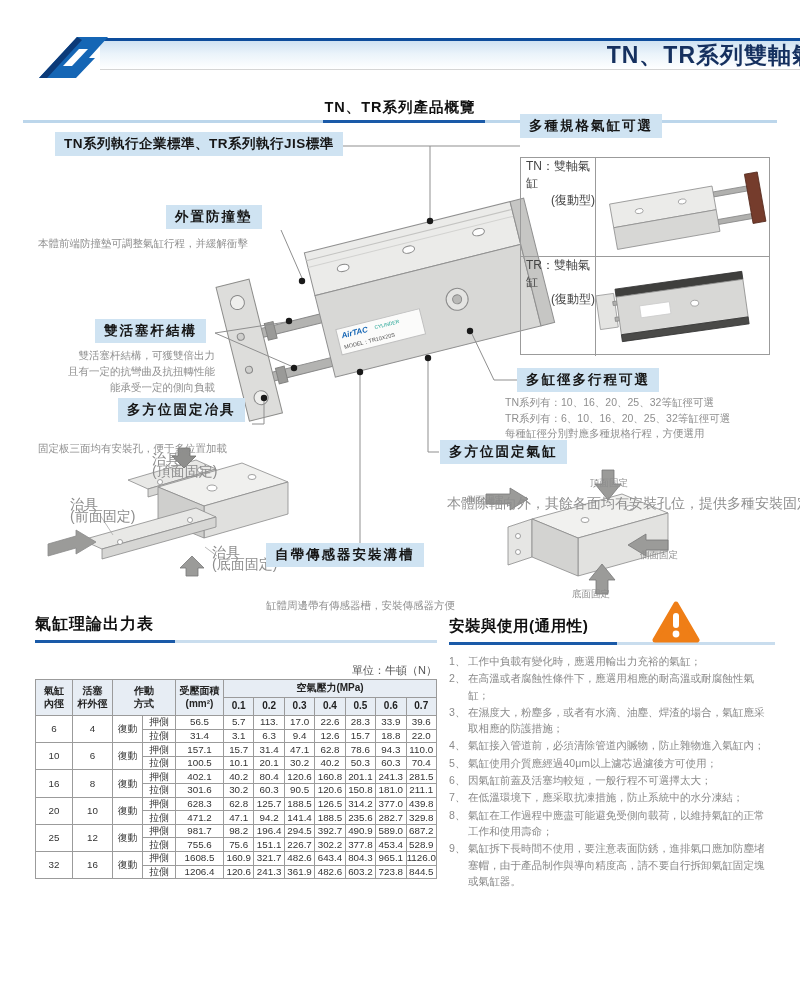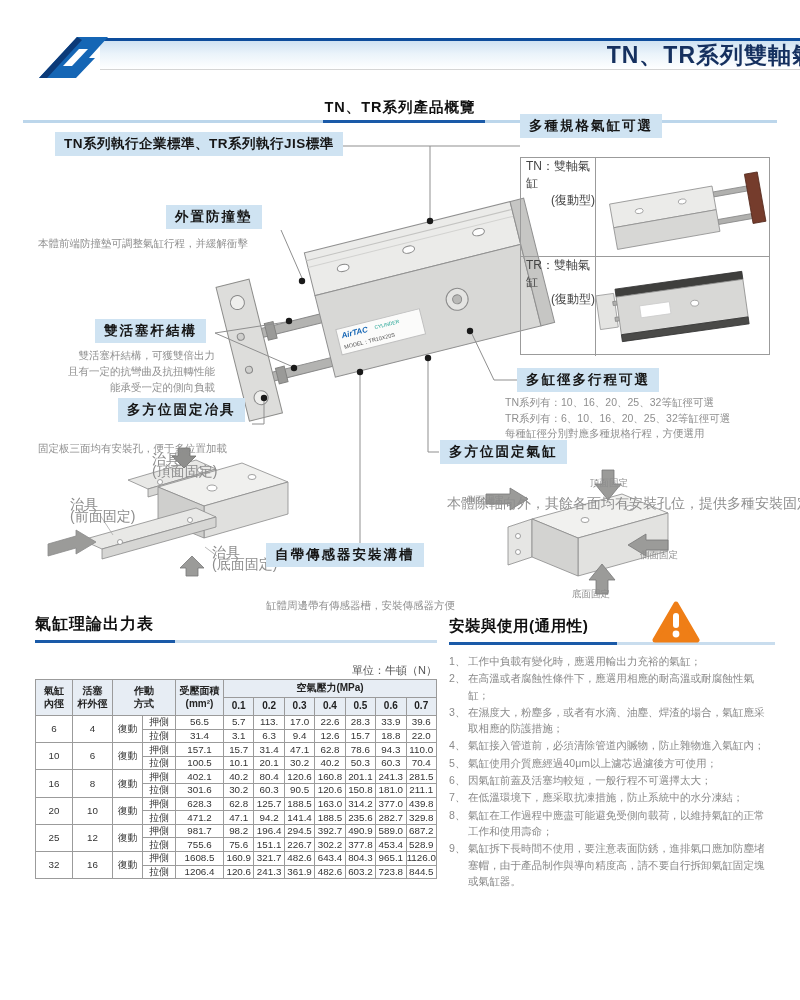--- a/index.html
+++ b/index.html
@@ -362,21 +362,21 @@
           </tr>
           <tr>
             <td rowspan="2">20</td>
             <td rowspan="2">10</td>
             <td rowspan="2">復動</td>
             <td>押側</td>
             <td>628.3</td>
             <td>62.8</td>
             <td>125.7</td>
             <td>188.5</td>
-            <td>163.0</td>
+            <td>126.5</td>
             <td>314.2</td>
             <td>377.0</td>
             <td>439.8</td>
           </tr>
           <tr>
             <td>拉側</td>
             <td>471.2</td>
             <td>47.1</td>
             <td>94.2</td>
             <td>141.4</td>

